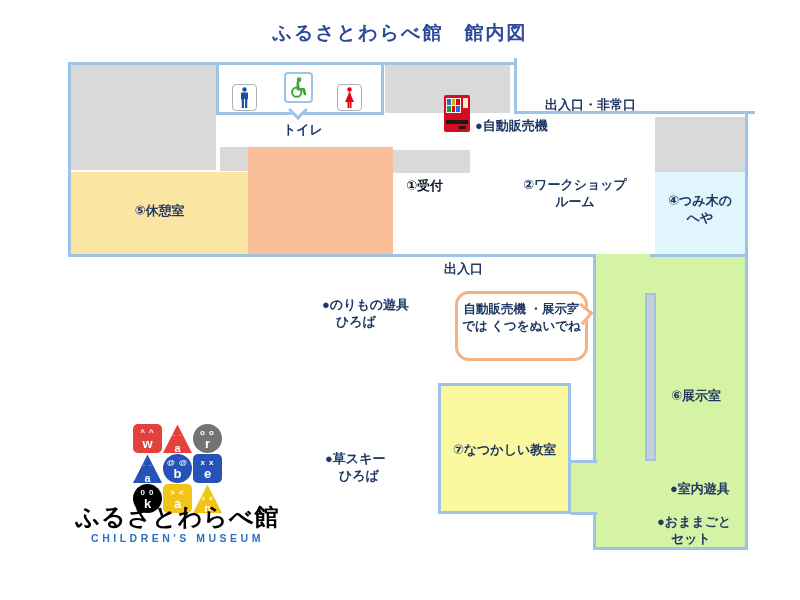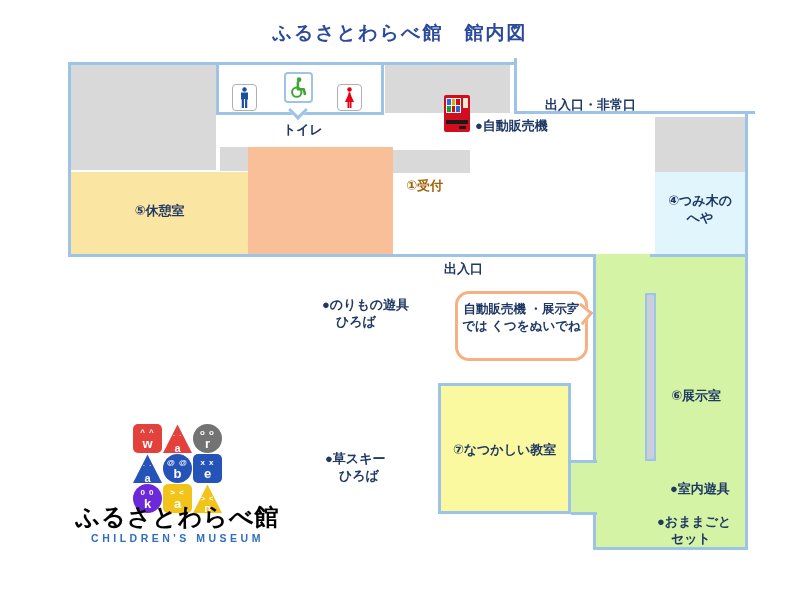--- a/index.html
+++ b/index.html
@@ -66,21 +66,21 @@
   .bubble { left:455px; top:291px; width:133px; height:70px; background:#ffffff;
     border:3px solid #F4B183; border-radius:14px; z-index:7;
     font-weight:bold; color:#1F3864; font-size:12.5px; line-height:17px;
     text-align:center; padding-top:7px; }
   .bubble-tail { left:574px; top:306px; width:16px; height:16px; background:#ffffff;
     border-top:3px solid #F4B183; border-right:3px solid #F4B183;
     transform:rotate(40deg); z-index:8; }
 
   .page-title { left:0; top:20px; width:800px; text-align:center; font-size:19px;
     font-weight:bold; color:#2B4A9B; letter-spacing:2px; z-index:8; position:absolute; }
-  .red-lbl { color:#a16207; }
+  .red-lbl { color:#0f172a; }
 
   
   .logo-grid { left:133px; top:424px; display:grid;
     grid-template-columns:repeat(3,29px); grid-auto-rows:29px; gap:1px; z-index:8; }
   .tile { position:relative; color:#ffffff; font-weight:bold; text-align:center; }
   .tile .eyes { display:block; font-size:8px; line-height:8px; margin-top:5px; letter-spacing:1px; }
   .tile .ltr  { display:block; font-size:13px; line-height:13px; }
   .t-sq { border-radius:5px; }
   .t-ci { border-radius:50%; }
   .t-tr { clip-path:polygon(50% 2%, 0% 100%, 100% 100%); }
@@ -152,20 +152,24 @@
     <div class="vend-side"></div>
     <div class="vend-strip"></div>
     <div class="vend-slot"></div>
   </div>
   <div class="lbl" style="left:475px; top:117px;">●自動販売機</div>
 
   <div class="lbl" style="left:545px; top:96px;">出入口・非常口</div>
   <div class="lbl" style="left:444px; top:260px;">出入口</div>
 
   <div class="lbl red-lbl" style="left:406px; top:177px;">①受付</div>
+  <div class="lbl center" style="left:505px; top:176px; width:140px;">
+    <span class="ln">②ワークショップ</span>
+    <span class="ln">ルーム</span>
+  </div>
   <div class="lbl center" style="left:655px; top:192px; width:90px;">
     <span class="ln">④つみ木の</span>
     <span class="ln">へや</span>
   </div>
   <div class="lbl center" style="left:71px; top:202px; width:177px;">⑤休憩室</div>
 
   <div class="abs wing-green"></div>
   <div class="abs green-top-border"></div>
   <div class="abs corridor"></div>
   <div class="abs classroom"></div>
@@ -213,21 +217,21 @@
         <span class="ltr">a</span>
       </div>
     <div class="tile t-ci" style="background:#2553B8">
         <span class="eyes">@ @</span>
         <span class="ltr">b</span>
       </div>
     <div class="tile t-sq" style="background:#2553B8">
         <span class="eyes">x x</span>
         <span class="ltr">e</span>
       </div>
-    <div class="tile t-ci" style="background:#6d28d9">
+    <div class="tile t-ci" style="background:#000000">
         <span class="eyes">0 0</span>
         <span class="ltr">k</span>
       </div>
     <div class="tile t-sq" style="background:#F2C319">
         <span class="eyes">&gt; &lt;</span>
         <span class="ltr">a</span>
       </div>
     <div class="tile t-tr" style="background:#F2C319">
         <span class="eyes">&gt; &lt;</span>
         <span class="ltr">n</span>

